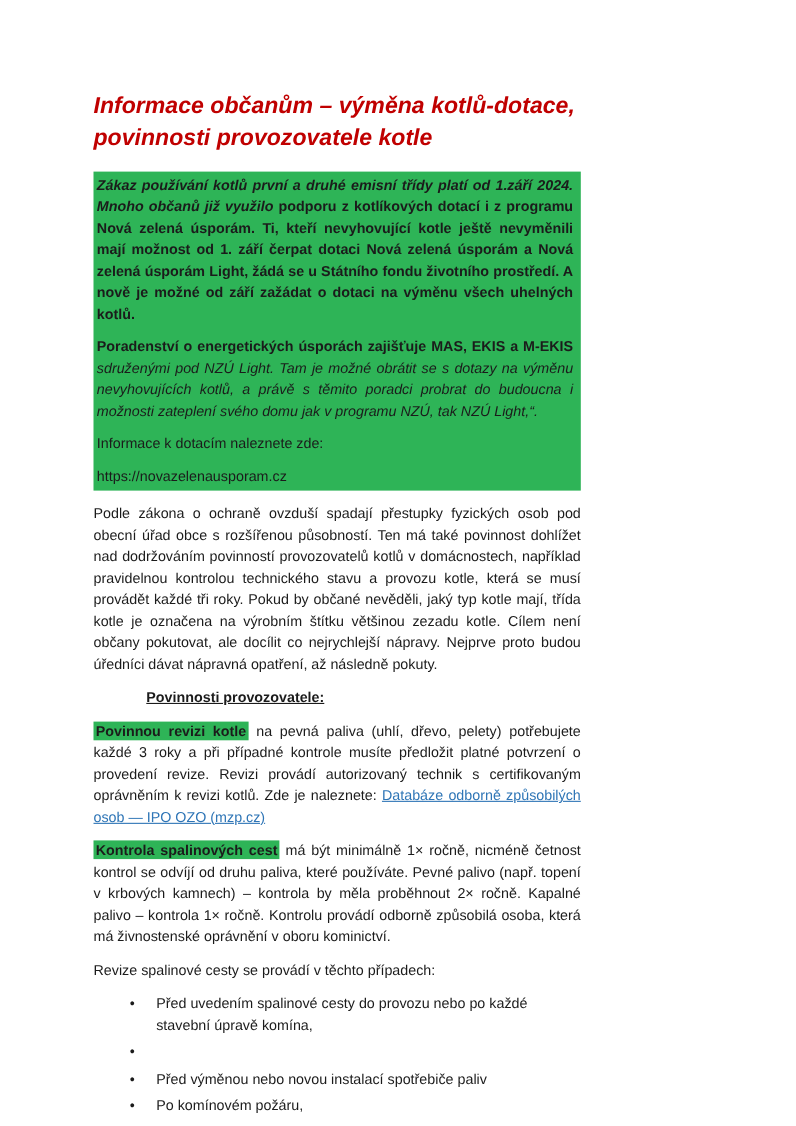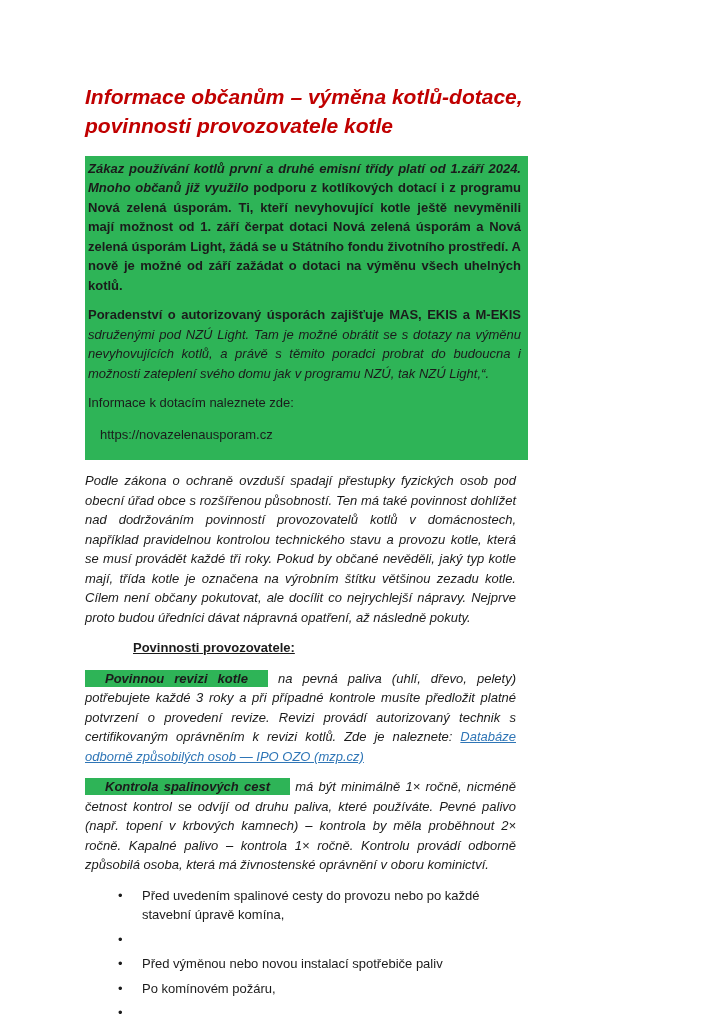--- a/index.html
+++ b/index.html
@@ -23,29 +23,29 @@
     font-weight: bold;
     font-style: italic;
     color: #c00000;
   }
   .green-box {
     background: #2eb457;
     padding: 3px 3px 4px 3px;
     margin: 0 0 11px 0;
   }
   .green-box p { margin: 0 4px 10px 0; }
-  .green-box p:last-child { margin: 12px; }
+  .green-box p:last-child { margin: 0; }
   .just { text-align: justify; }
   .b { font-weight: bold; }
   .i { font-style: italic; }
-  p.body { margin: 0 12px 11px 0; font-style: italic; }
+  p.body { margin: 0 0 11px 0; }
   .hl {
     background: #2eb457;
     font-weight: bold;
-    padding: 1px 20px;
+    padding: 1px 2px;
   }
   .duties-heading {
     margin: 0 0 11px 0;
     font-size: 13px;
     font-weight: bold;
     text-decoration: underline;
     padding-left: 48px;
   }
   .link {
     color: #2e75b6;
@@ -74,34 +74,35 @@
 </style>
 </head>
 <body>
 
 <div class="page">
 
   <h1 class="title">Informace občanům – výměna kotlů-dotace, povinnosti provozovatele kotle</h1>
 
   <div class="green-box">
     <p class="just b"><span class="i">Zákaz používání kotlů první a druhé emisní třídy platí od 1.září 2024. Mnoho občanů již využilo</span><span> podporu z kotlíkových dotací i z programu Nová zelená úsporám. Ti, kteří nevyhovující kotle ještě nevyměnili mají možnost od 1. září čerpat dotaci Nová zelená úsporám a Nová zelená úsporám Light, žádá se u Státního fondu životního prostředí. A nově je možné od září zažádat o dotaci na výměnu všech uhelných kotlů.</span></p>
-    <p class="just"><span class="b">Poradenství o autorizovaný úsporách zajišťuje MAS, EKIS a M-EKIS</span><span class="i"> sdruženými pod NZÚ Light. Tam je možné obrátit se s dotazy na výměnu nevyhovujících kotlů, a právě s těmito poradci probrat do budoucna i možnosti zateplení svého domu jak v programu NZÚ, tak NZÚ Light,“.</span></p>
+    <p class="just"><span class="b">Poradenství o energetických úsporách zajišťuje MAS, EKIS a M-EKIS</span><span class="i"> sdruženými pod NZÚ Light. Tam je možné obrátit se s dotazy na výměnu nevyhovujících kotlů, a právě s těmito poradci probrat do budoucna i možnosti zateplení svého domu jak v programu NZÚ, tak NZÚ Light,“.</span></p>
     <p>Informace k dotacím naleznete zde:</p>
     <p>https://novazelenausporam.cz</p>
   </div>
 
   <p class="body just">Podle zákona o ochraně ovzduší spadají přestupky fyzických osob pod obecní úřad obce s rozšířenou působností. Ten má také povinnost dohlížet nad dodržováním povinností provozovatelů kotlů v domácnostech, například pravidelnou kontrolou technického stavu a provozu kotle, která se musí provádět každé tři roky. Pokud by občané nevěděli, jaký typ kotle mají, třída kotle je označena na výrobním štítku většinou zezadu kotle. Cílem není občany pokutovat, ale docílit co nejrychlejší nápravy. Nejprve proto budou úředníci dávat nápravná opatření, až následně pokuty.</p>
 
   <h2 class="duties-heading">Povinnosti provozovatele:</h2>
 
   <p class="body just"><span class="hl">Povinnou revizi kotle</span><span> na pevná paliva (uhlí, dřevo, pelety) potřebujete každé 3 roky a při případné kontrole musíte předložit platné potvrzení o provedení revize. Revizi provádí autorizovaný technik s certifikovaným oprávněním k revizi kotlů. Zde je naleznete: </span><a class="link">Databáze odborně způsobilých osob — IPO OZO (mzp.cz)</a></p>
 
   <p class="body just"><span class="hl">Kontrola spalinových cest</span><span> má být minimálně 1× ročně, nicméně četnost kontrol se odvíjí od druhu paliva, které používáte. Pevné palivo (např. topení v krbových kamnech) – kontrola by měla proběhnout 2× ročně. Kapalné palivo – kontrola 1× ročně. Kontrolu provádí odborně způsobilá osoba, která má živnostenské oprávnění v oboru kominictví.</span></p>
 
 
+  <p class="body">Revize spalinové cesty se provádí v těchto případech:</p>
 
   <ul class="cases">
     <li>
         <span class="bullet">•</span>
         <span>Před uvedením spalinové cesty do provozu nebo po každé stavební úpravě komína,</span>
       </li>
     <li>
         <span class="bullet">•</span>
       </li>
     <li>

